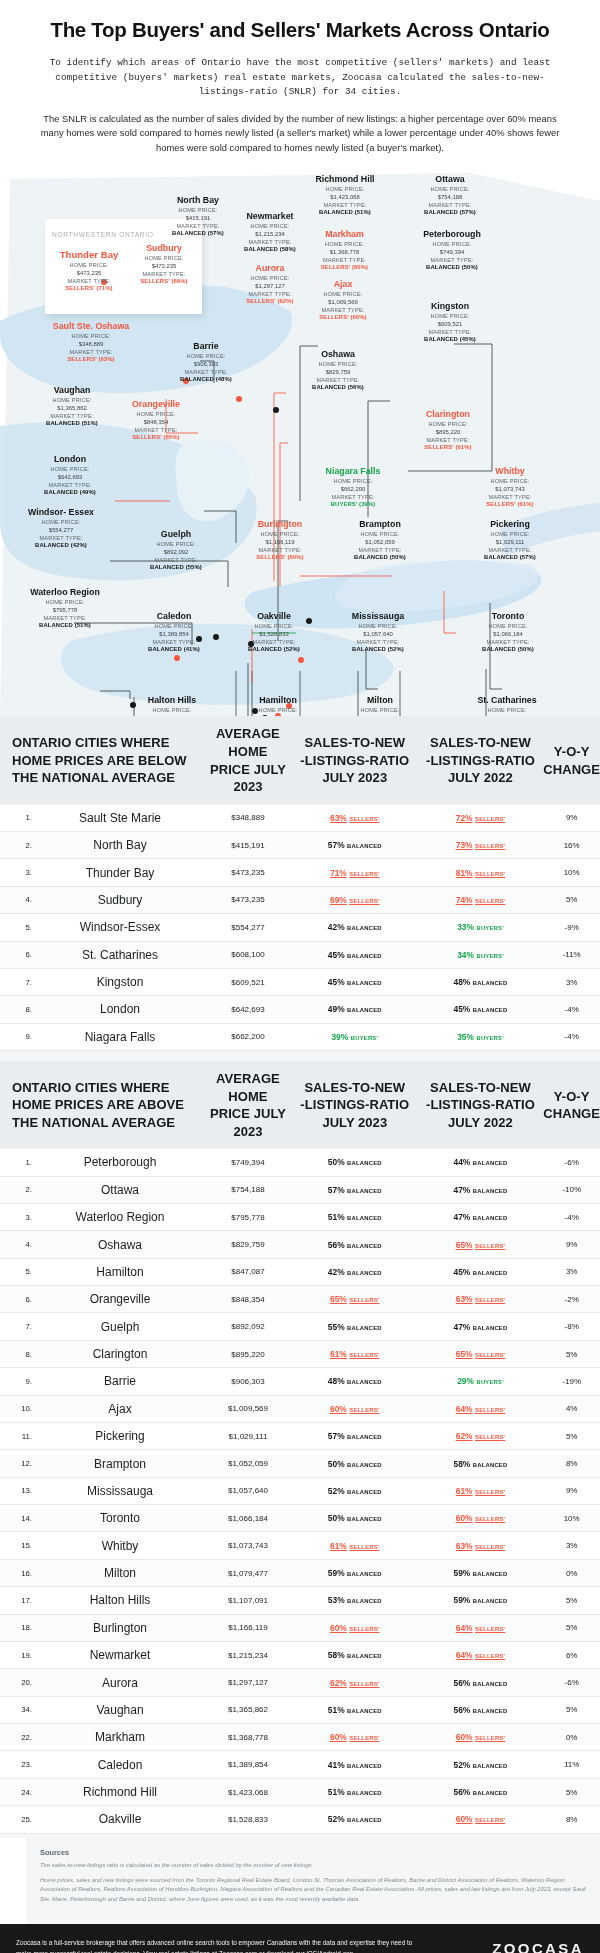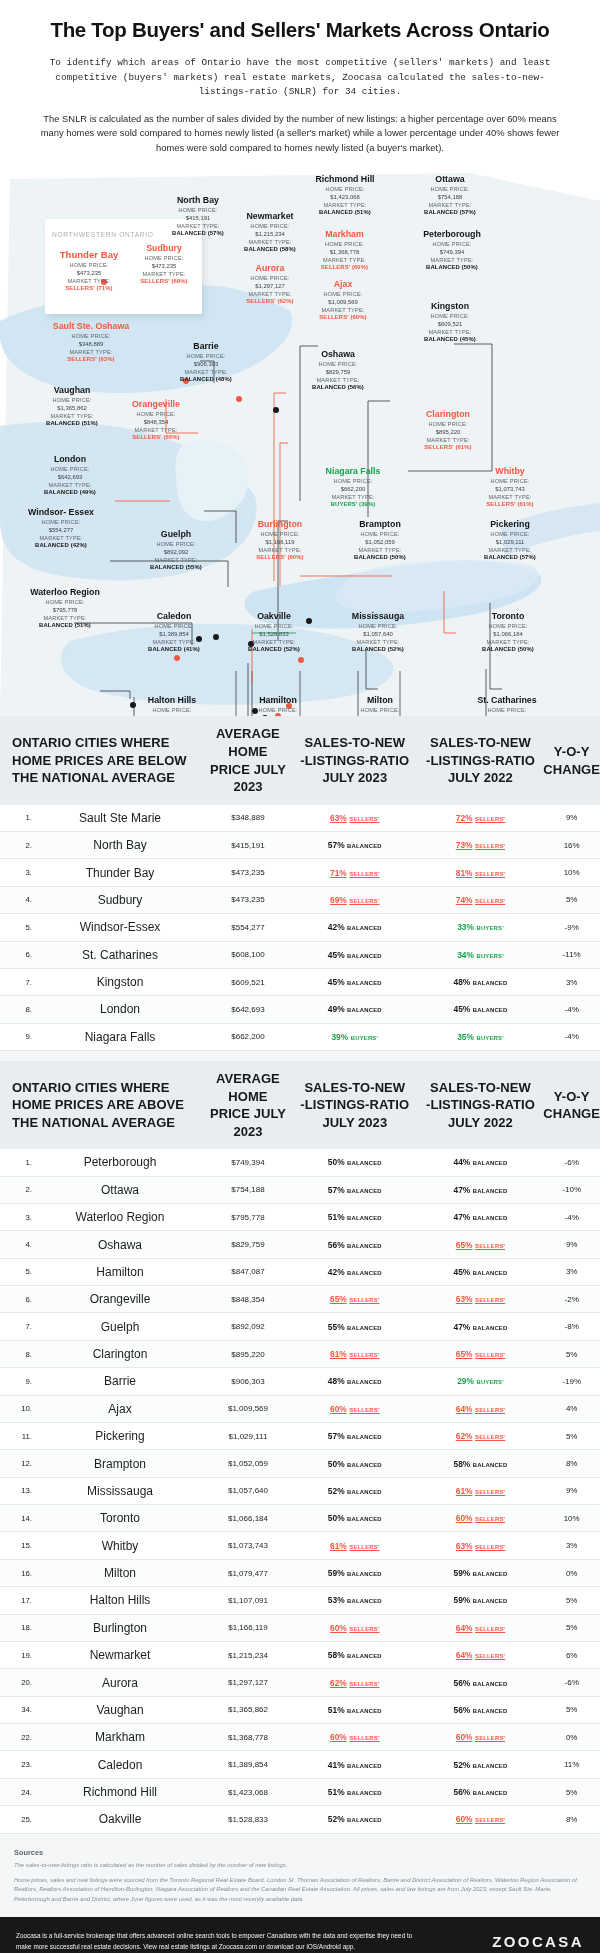--- a/index.html
+++ b/index.html
@@ -60,21 +60,21 @@
   td.price { text-align:center; font-size:8px; }
   td.ratio { text-align:center; font-size:7.6px; white-space:nowrap; }
   td.yoy { text-align:center; font-size:8px; }
   .pct { font-weight:bold; font-size:8.4px; }
   .tag { font-size:5.9px; font-weight:bold; letter-spacing:0.2px; margin-left:2.5px; }
   .c-sell { color:#f4573f;text-decoration:underline; }
   .c-buy  { color:#16a34a; }
   .c-bal  { color:#17191b; }
 
   
-  .sources { background:#f4f6f7; padding:10px 14px 7px; }
+  .sources { background:#f4f6f7; padding:10px 14px 14px;margin-left:26px; }
   .sources h4 { font-size:7.4px; font-weight:bold; color:#5f676b; margin-bottom:4px; }
   .sources p { font-size:5.9px; line-height:1.6; color:#868d91; font-style:italic; margin-bottom:6px; }
   .footer {
     background:#16181a; color:#f2f3f4; padding:14px 16px;
     display:flex; align-items:center; justify-content:space-between; gap:14px;
   }
   .footer p { font-size:6.4px; line-height:1.65; max-width:400px; }
   .brand { font-size:15px; font-weight:bold; letter-spacing:2.4px; white-space:nowrap; }
 </style>
 </head>

